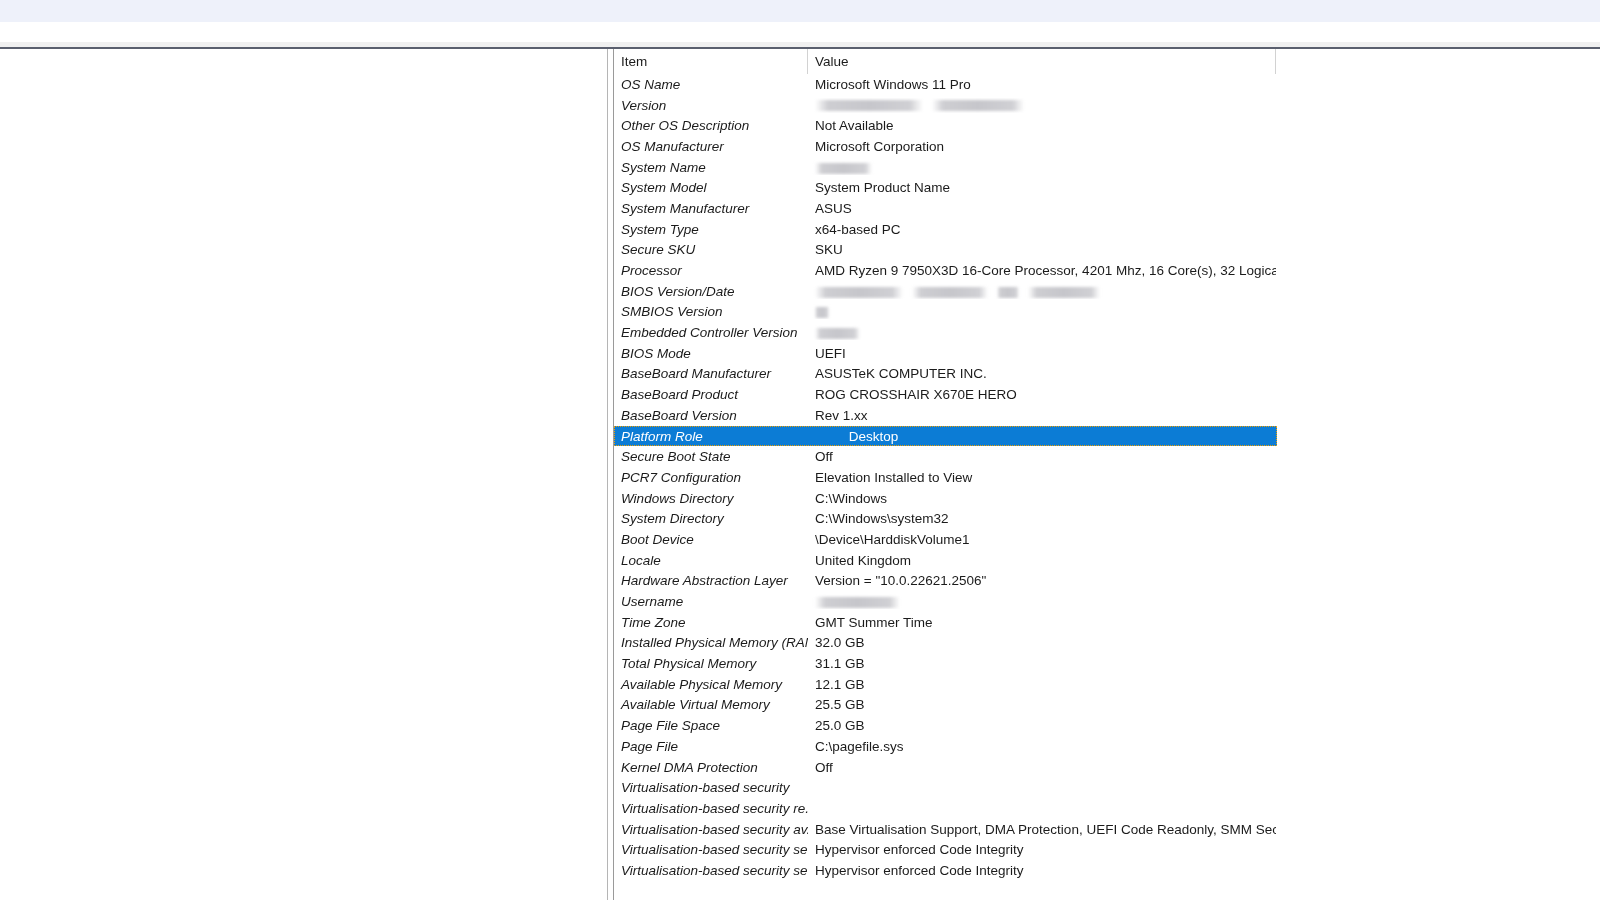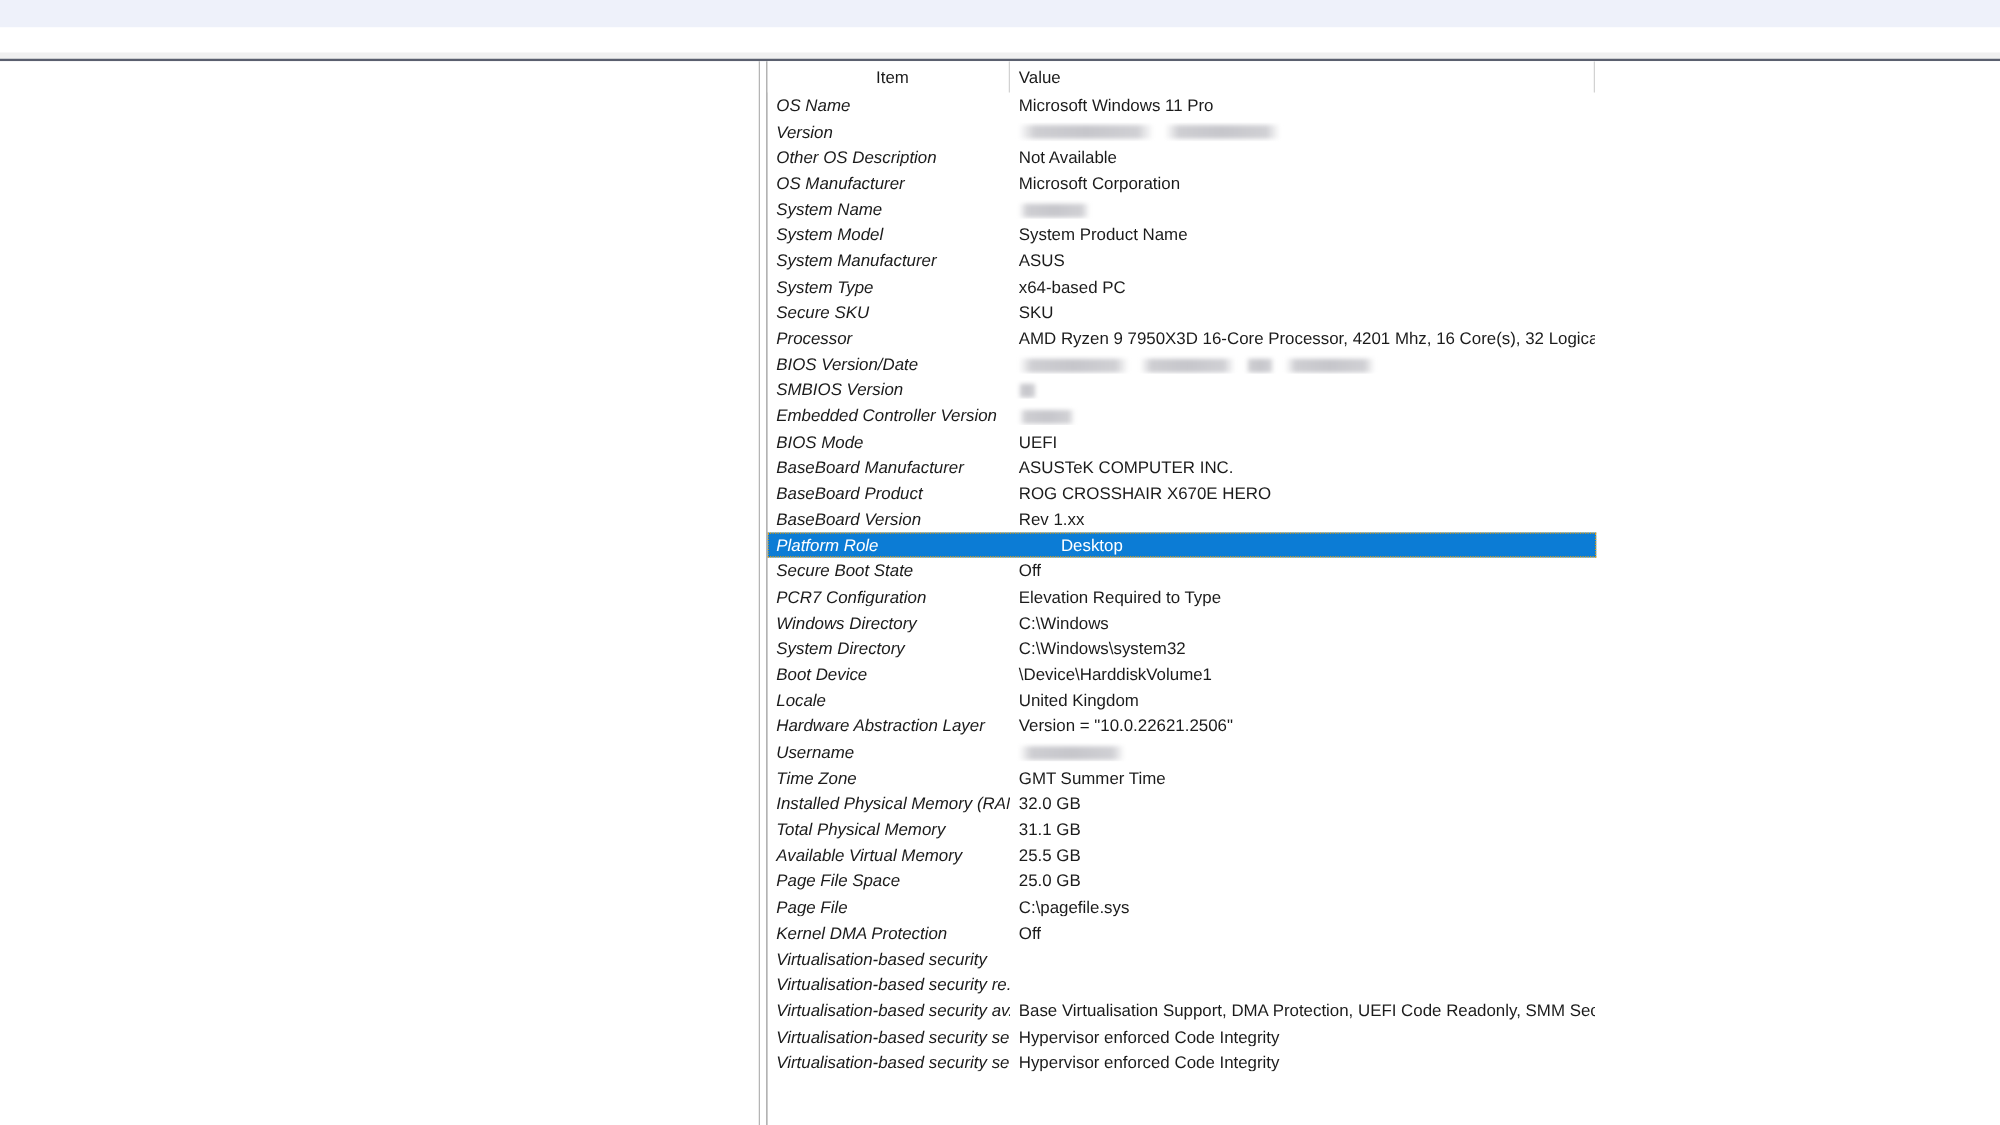--- a/index.html
+++ b/index.html
@@ -89,21 +89,21 @@
     height: 25px;
     line-height: 25px;
     padding-left: 7px;
     box-sizing: border-box;
     color: #1b1b1b;
     font-size: 13.5px;
     white-space: nowrap;
     overflow: hidden;
     border-right: 1px solid #d2d2d2;
   }
-  #list-header .hcell.col-item { width: 194px; text-align: center; }
+  #list-header .hcell.col-item { width: 194px; }
   #list-header .hcell.col-value { width: 468px; }
 
   
   #rows {
     position: relative;
   }
   .row {
     display: flex;
     height: 20.7px;
     align-items: center;
@@ -238,21 +238,21 @@
       <div class="row selected">
         <div class="c-item">Platform Role</div>
         <div class="c-value">Desktop</div>
       </div>
       <div class="row">
         <div class="c-item">Secure Boot State</div>
         <div class="c-value">Off</div>
       </div>
       <div class="row">
         <div class="c-item">PCR7 Configuration</div>
-        <div class="c-value">Elevation Required to Type</div>
+        <div class="c-value">Elevation Installed to View</div>
       </div>
       <div class="row">
         <div class="c-item">Windows Directory</div>
         <div class="c-value">C:\Windows</div>
       </div>
       <div class="row">
         <div class="c-item">System Directory</div>
         <div class="c-value">C:\Windows\system32</div>
       </div>
       <div class="row">
@@ -277,20 +277,24 @@
       </div>
       <div class="row">
         <div class="c-item">Installed Physical Memory (RAM)</div>
         <div class="c-value">32.0 GB</div>
       </div>
       <div class="row">
         <div class="c-item">Total Physical Memory</div>
         <div class="c-value">31.1 GB</div>
       </div>
       <div class="row">
+        <div class="c-item">Available Physical Memory</div>
+        <div class="c-value">12.1 GB</div>
+      </div>
+      <div class="row">
         <div class="c-item">Available Virtual Memory</div>
         <div class="c-value">25.5 GB</div>
       </div>
       <div class="row">
         <div class="c-item">Page File Space</div>
         <div class="c-value">25.0 GB</div>
       </div>
       <div class="row">
         <div class="c-item">Page File</div>
         <div class="c-value">C:\pagefile.sys</div>

